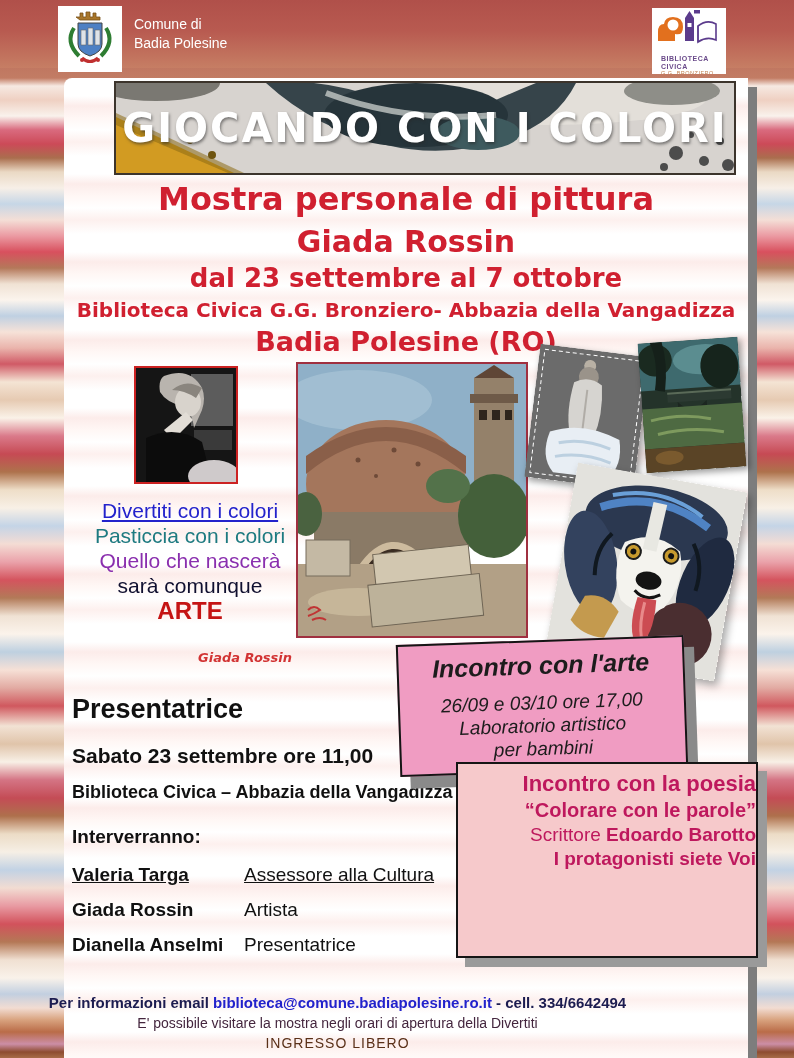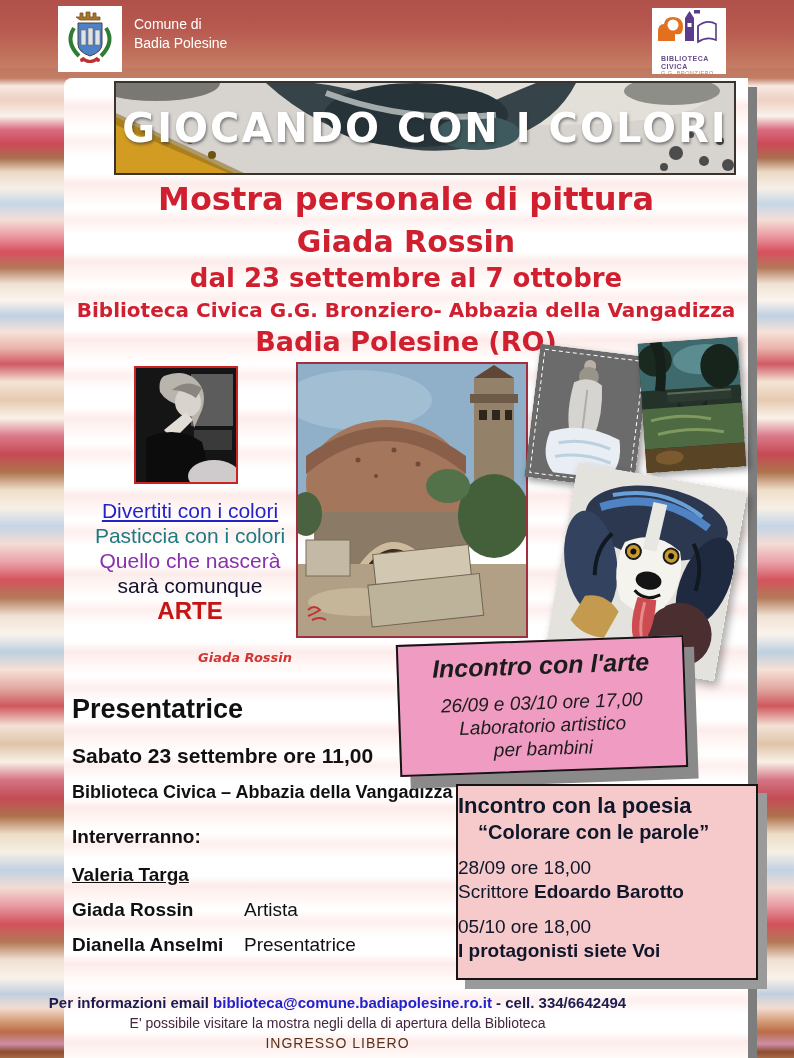--- a/index.html
+++ b/index.html
@@ -64,22 +64,22 @@
   .speakers-title{position:absolute;left:8px;top:748px;font-size:19px;font-weight:bold;color:#111;}
   .speaker{position:absolute;left:8px;display:flex;font-size:19px;color:#111;}
   .sp1{top:786px;text-decoration:underline;} .sp2{top:821px;} .sp3{top:856px;}
   .speaker .name{width:172px;font-weight:bold;}
   
   .box-art{position:absolute;left:334px;top:562px;width:284px;height:128px;background:#f09cc2;
     border:2px solid #151515;transform:rotate(-2deg);box-shadow:10px 12px 0 #8a8a8a;
     text-align:center;color:#1c1c1c;}
   .box-art .ba-title{font-size:25px;font-weight:bold;font-style:italic;margin-top:9px;}
   .box-art .ba-body{font-size:19px;line-height:23px;margin-top:11px;font-style:italic;}
-  .box-poetry{position:absolute;left:392px;top:706px;width:298px;height:192px;background:#f6c9cb;
-    border:2px solid #151515;box-shadow:9px 9px 0 #9a9a9a;text-align:left;color:#0f172a;}
+  .box-poetry{position:absolute;left:392px;top:684px;width:298px;height:192px;background:#f6c9cb;
+    border:2px solid #151515;box-shadow:9px 9px 0 #9a9a9a;text-align:right;color:#be185d;}
   .box-poetry .bp-title{font-size:22px;font-weight:bold;margin-top:7px;}
   .box-poetry .bp-sub{font-size:20px;font-weight:bold;margin-top:2px;padding-left:20px;}
   .box-poetry .bp-line{font-size:19px;margin-top:2px;}
   .box-poetry .gap{margin-top:13px;}
   .box-poetry .bold{font-weight:bold;}
   
   .footer{position:absolute;left:0;top:994px;width:675px;text-align:center;}
   .f1{font-size:15px;font-weight:bold;color:#1c1c50;}
   .f1 .email{color:#2222cc;cursor:pointer;}
   .f2{font-size:14px;color:#44263e;margin-top:4px;}
@@ -272,20 +272,21 @@
       <div class="m6">ARTE</div>
     </div>
     <div class="signature">Giada Rossin</div>
 
     <div class="inaug-title">Presentatrice</div>
     <div class="inaug-date">Sabato 23 settembre ore 11,00</div>
     <div class="inaug-venue">Biblioteca Civica – Abbazia della Vangadizza</div>
     <div class="speakers-title">Interverranno:</div>
     <div class="speaker sp1">
       <span class="name">Valeria Targa</span>
+      <span class="role">Assessore alla Cultura</span>
     </div>
     <div class="speaker sp2">
       <span class="name">Giada Rossin</span>
       <span class="role">Artista</span>
     </div>
     <div class="speaker sp3">
       <span class="name">Dianella Anselmi</span>
       <span class="role">Presentatrice</span>
     </div>
 
@@ -294,31 +295,29 @@
       <div class="ba-body">
         <div>26/09 e 03/10 ore 17,00</div>
         <div>Laboratorio artistico</div>
         <div>per bambini</div>
       </div>
     </div>
 
     <div class="box-poetry">
       <div class="bp-title">Incontro con la poesia</div>
       <div class="bp-sub">“Colorare con le parole”</div>
-      <div class="bp-line gap">28/09 ore 18,00</div>
       <div class="bp-line">
         <span>Scrittore</span>
         <span class="bold">Edoardo Barotto</span>
       </div>
-      <div class="bp-line gap">05/10 ore 18,00</div>
       <div class="bp-line bold">I protagonisti siete Voi</div>
     </div>
   </div>
 
   <div class="footer">
     <div class="f1">
       <span>Per informazioni email </span><span class="email">biblioteca@comune.badiapolesine.ro.it</span><span> - cell. 334/6642494</span>
     </div>
-    <div class="f2">E' possibile visitare la mostra negli della di apertura della Biblioteca</div>
+    <div class="f2">E' possibile visitare la mostra negli orari di apertura della Divertiti</div>
     <div class="f3">INGRESSO LIBERO</div>
   </div>
 
 </div>
 
 </body></html>

